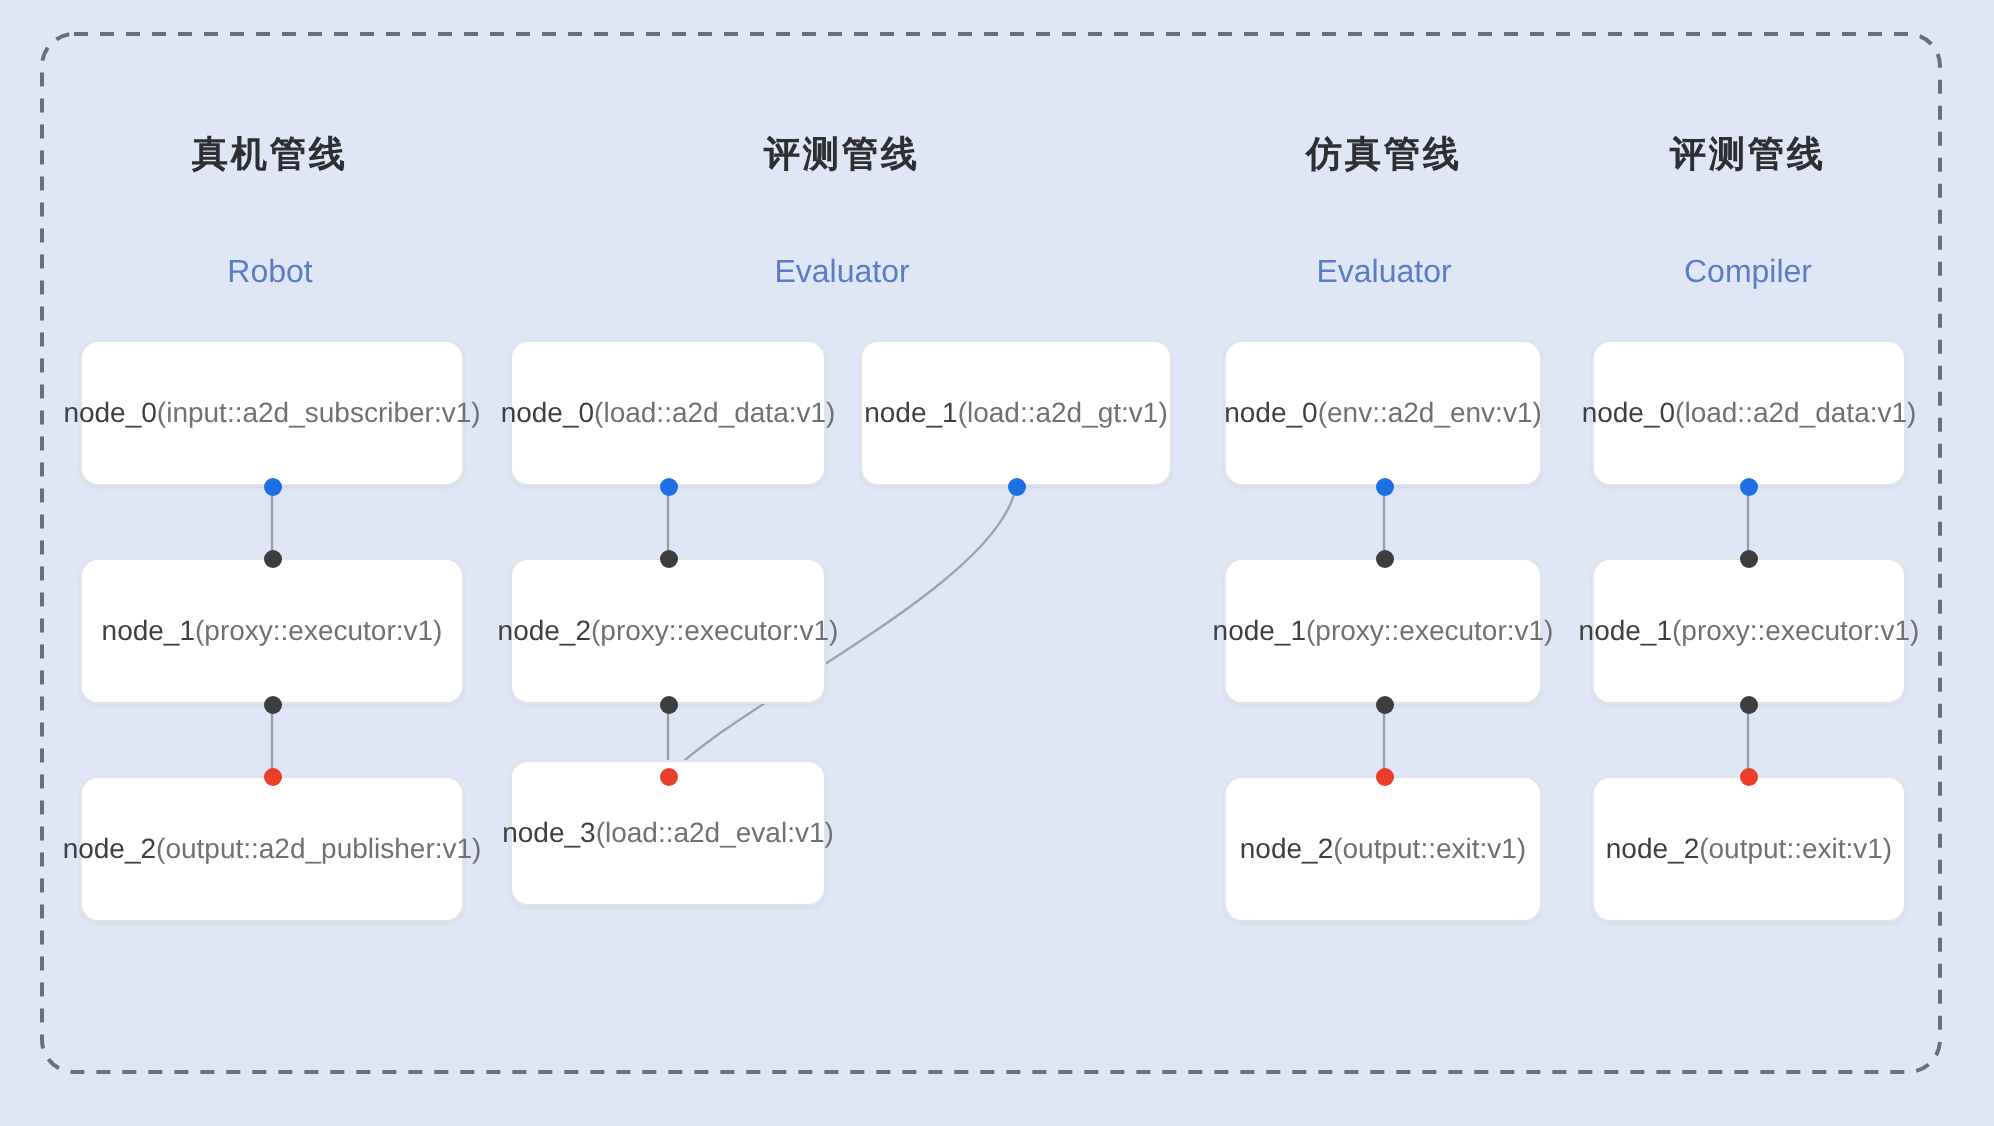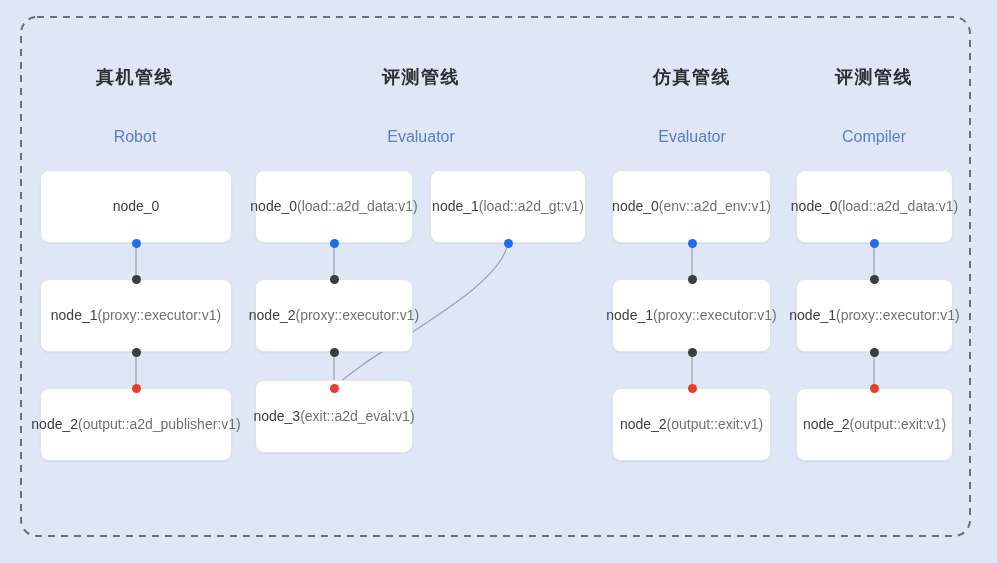--- a/index.html
+++ b/index.html
@@ -75,20 +75,21 @@
   <div class="col-title-en" style="left:135px">Robot</div>
   <div class="col-title-zh" style="left:421px">评测管线</div>
   <div class="col-title-en" style="left:421px">Evaluator</div>
   <div class="col-title-zh" style="left:692px">仿真管线</div>
   <div class="col-title-en" style="left:692px">Evaluator</div>
   <div class="col-title-zh" style="left:874px">评测管线</div>
   <div class="col-title-en" style="left:874px">Compiler</div>
 
   <div class="node" style="left:40px;top:170px;width:192px">
     <div class="node-title">node_0</div>
+    <div class="node-type">(input::a2d_subscriber:v1)</div>
   </div>
   <div class="node" style="left:40px;top:279px;width:192px">
     <div class="node-title">node_1</div>
     <div class="node-type">(proxy::executor:v1)</div>
   </div>
   <div class="node" style="left:40px;top:388px;width:192px">
     <div class="node-title">node_2</div>
     <div class="node-type">(output::a2d_publisher:v1)</div>
   </div>
 
@@ -99,21 +100,21 @@
   <div class="node" style="left:430px;top:170px;width:156px">
     <div class="node-title">node_1</div>
     <div class="node-type">(load::a2d_gt:v1)</div>
   </div>
   <div class="node" style="left:255px;top:279px;width:158px">
     <div class="node-title">node_2</div>
     <div class="node-type">(proxy::executor:v1)</div>
   </div>
   <div class="node" style="left:255px;top:380px;width:158px">
     <div class="node-title">node_3</div>
-    <div class="node-type">(exit::a2d_eval:v1)</div>
+    <div class="node-type">(load::a2d_eval:v1)</div>
   </div>
 
   <div class="node" style="left:612px;top:170px;width:159px">
     <div class="node-title">node_0</div>
     <div class="node-type">(env::a2d_env:v1)</div>
   </div>
   <div class="node" style="left:612px;top:279px;width:159px">
     <div class="node-title">node_1</div>
     <div class="node-type">(proxy::executor:v1)</div>
   </div>

